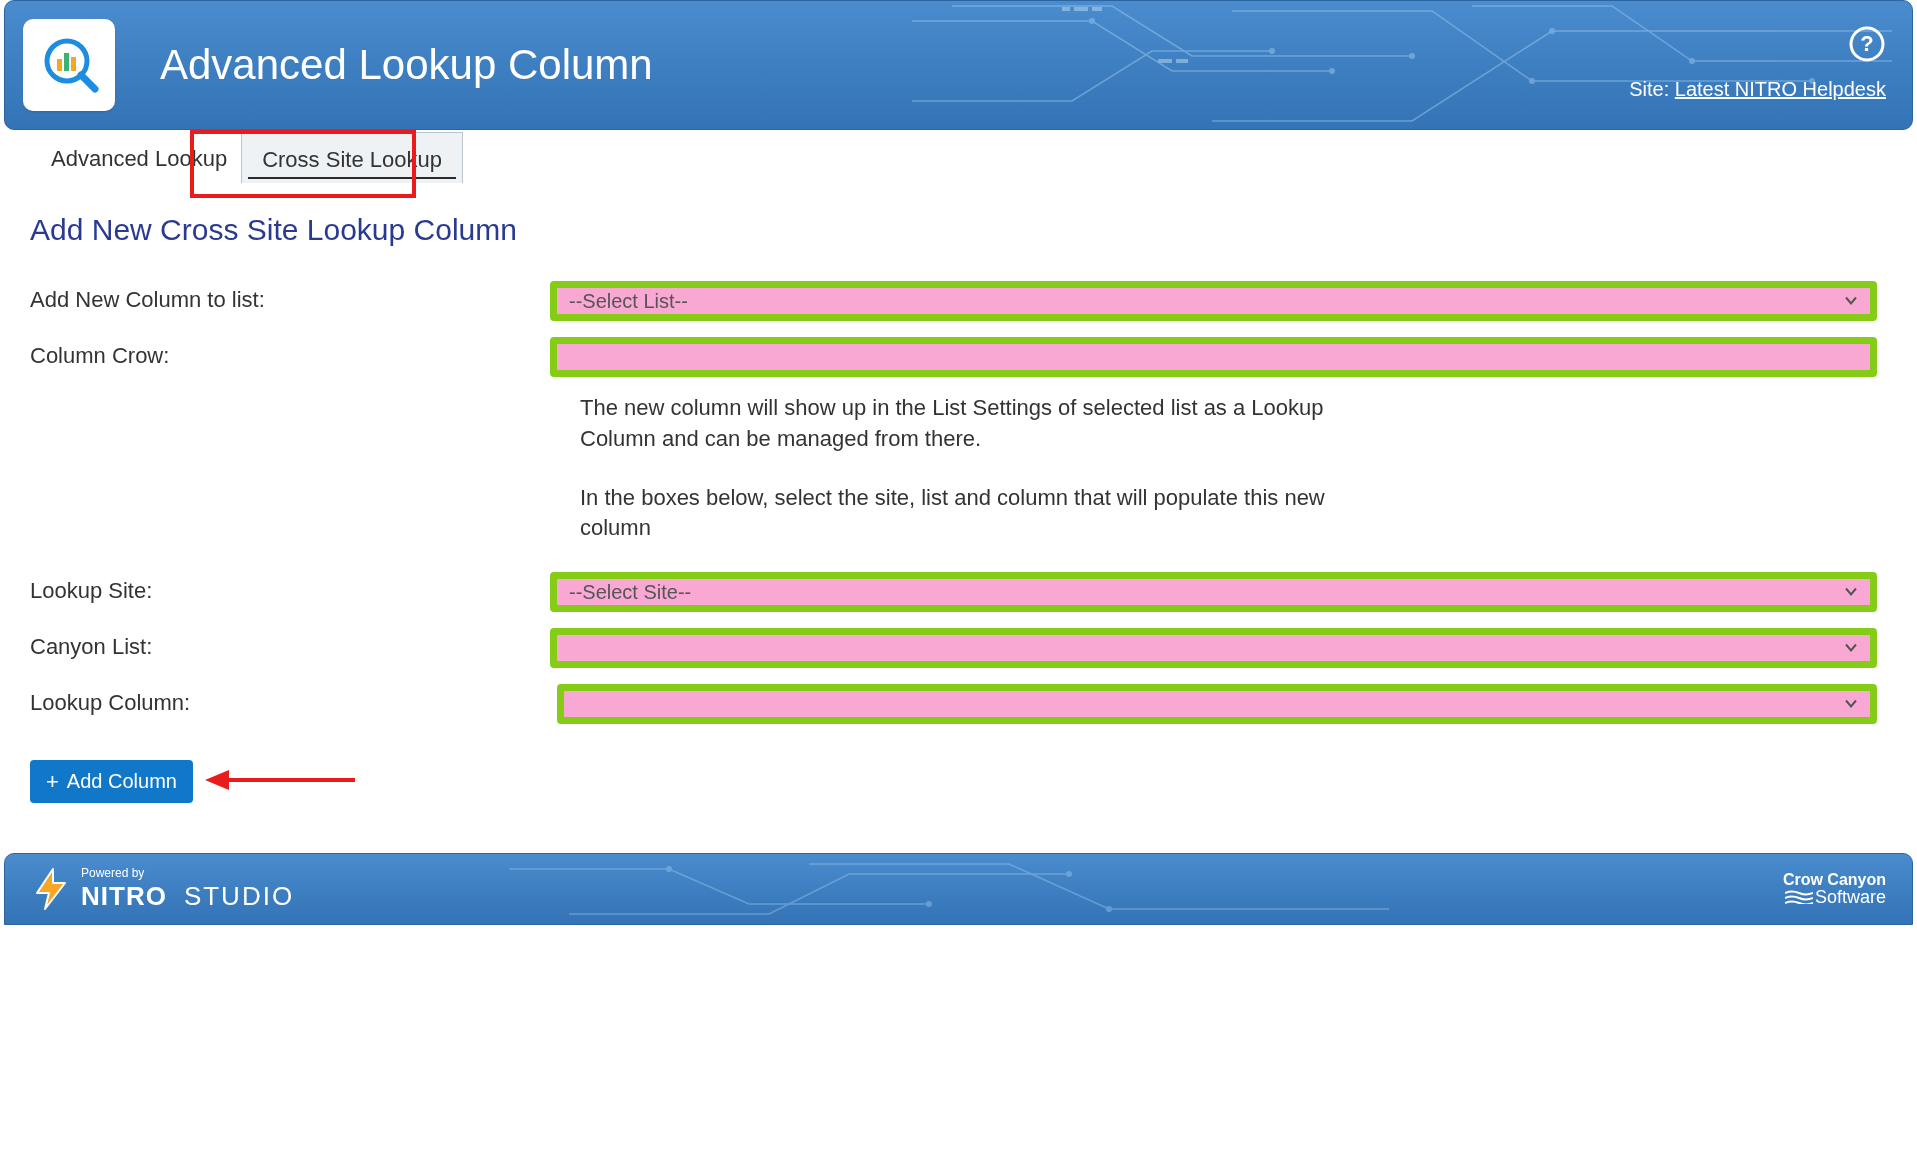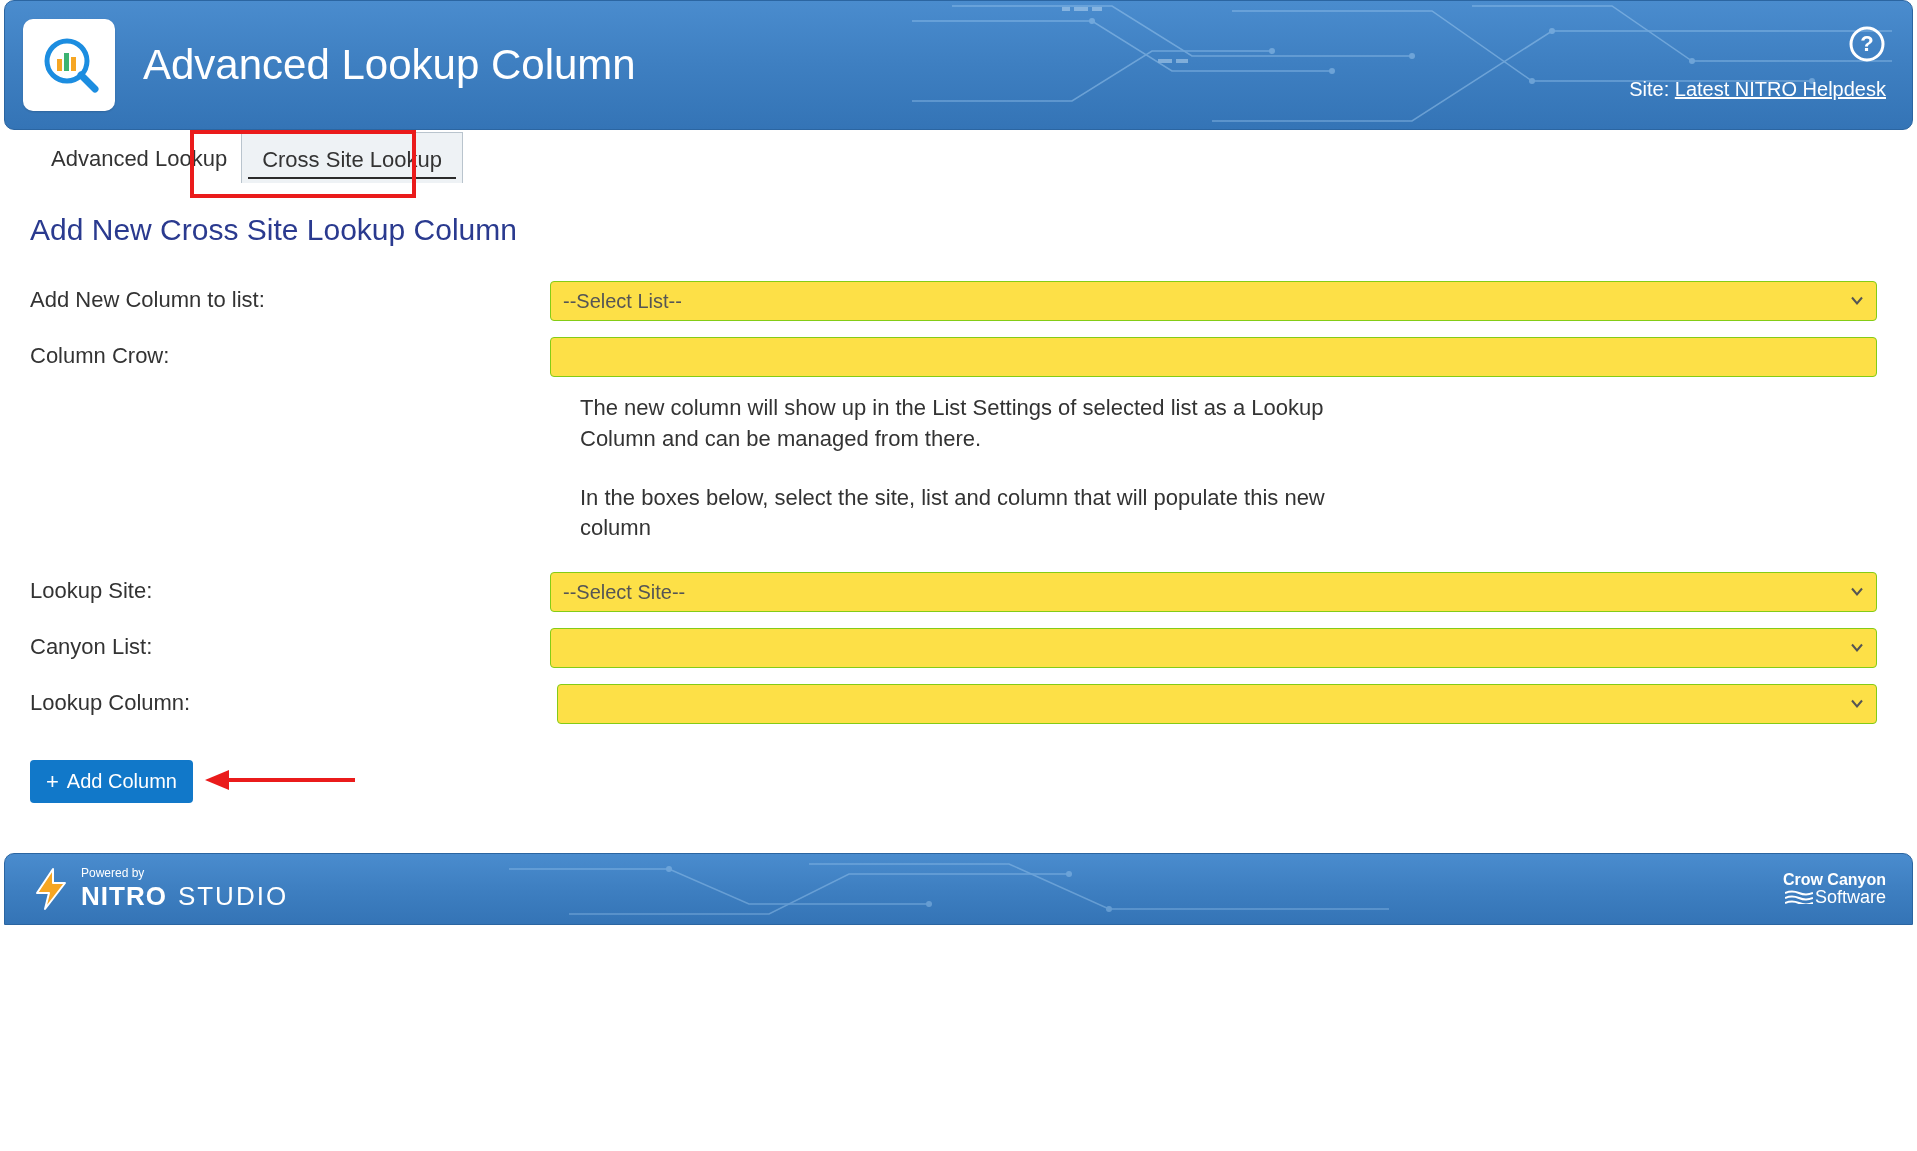--- a/index.html
+++ b/index.html
@@ -29,20 +29,21 @@
     width: 1000px;
     opacity: 0.45;
     pointer-events: none;
   }
   .header-content {
     position: relative;
     display: flex;
     align-items: center;
     height: 100%;
     padding-left: 18px;
+    gap: 17px;
   }
   .header-logo {
     width: 92px;
     height: 92px;
     background: #fff;
     border-radius: 10px;
     display: flex;
     align-items: center;
     justify-content: center;
     flex: 0 0 92px;
@@ -136,23 +137,23 @@
     padding-top: 6px;
   }
   .form-control-wrap {
     flex: 1;
     padding-right: 10px;
   }
   .select-like, .text-input {
     width: 100%;
     box-sizing: border-box;
     height: 40px;
-    border: 1px solid #84cc16;
+    border: 7px solid #84cc16;
     border-radius: 4px;
-    background: #fde047;
+    background: #f9a8d4;
     font-size: 20px;
     color: #555;
     padding: 4px 36px 4px 12px;
     position: relative;
   }
   .select-like {
     display: flex;
     align-items: center;
     cursor: pointer;
   }
@@ -241,21 +242,21 @@
   }
   .footer-left .nitro {
     font-size: 26px;
     font-weight: 800;
     letter-spacing: 1px;
   }
   .footer-left .studio {
     font-size: 26px;
     font-weight: 300;
     letter-spacing: 2px;
-    margin-left: 11px;
+    margin-left: 17px;
   }
   .footer-right .cc-top {
     font-size: 16px;
     font-weight: 700;
     line-height: 1;
   }
   .footer-right .cc-bot {
     font-size: 18px;
     font-weight: 300;
     line-height: 1;

